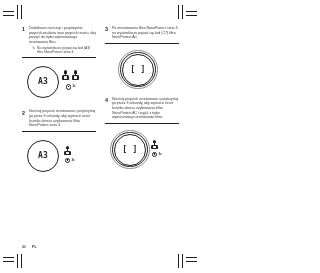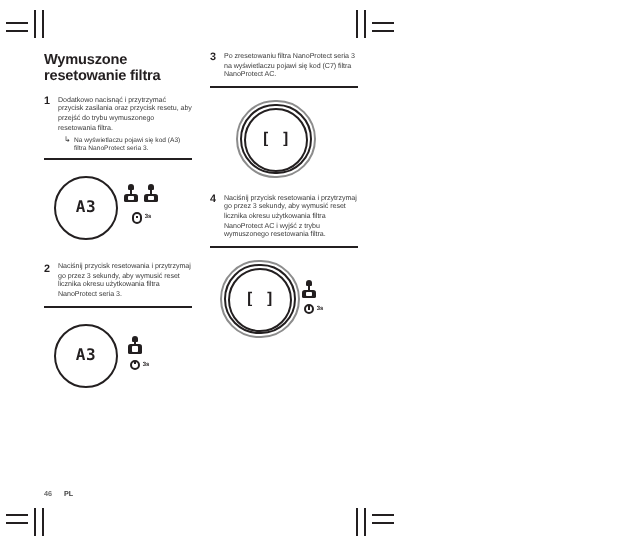--- a/index.html
+++ b/index.html
@@ -225,21 +225,20 @@
   </div>
   <div class="mark mk-br">
     <div class="h h1"></div>
       <div class="h h2"></div>
     <div class="v v1"></div>
       <div class="v v2"></div>
   </div>
 
   <div class="col col-left">
 
-    <h1 class="title">Wymuszone resetowanie filtra</h1>
 
     <div class="step">
       <div class="step-num">1</div>
       <div class="step-body">
         <p class="step-text">Dodatkowo nacisnąć i przytrzymać przycisk zasilania oraz przycisk resetu, aby przejść do trybu wymuszonego resetowania filtra.</p>
         <div class="substep">
           <div class="substep-bullet">↳</div>
           <p class="substep-text">Na wyświetlaczu pojawi się kod (A3) filtra NanoProtect seria 3.</p>
         </div>
       </div>

